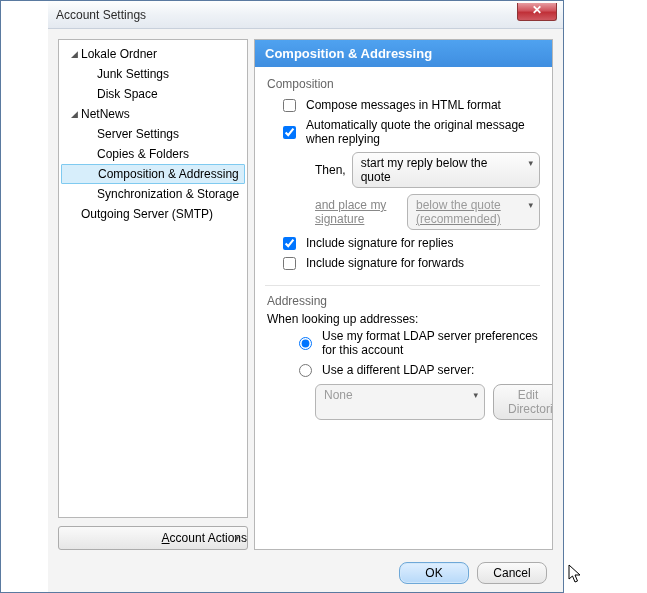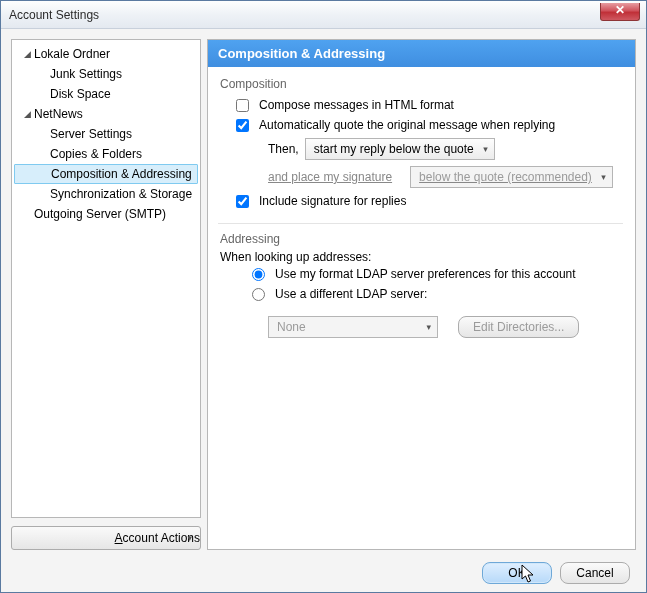--- a/index.html
+++ b/index.html
@@ -1,43 +1,43 @@
 <!DOCTYPE html>
 <html><head>
 <meta charset="utf-8">
 <style>
 * { box-sizing: border-box; font-family: "Segoe UI", Tahoma, sans-serif; font-size: 12px; }
 body { margin: 0; background: #fff; }
-.window { width: 647px; height: 593px; border: 1px solid #5a7aa0; background: #fff; display: flex; flex-direction: column; }
+.window { width: 564px; height: 593px; border: 1px solid #5a7aa0; background: #fff; display: flex; flex-direction: column; padding-left: 47px; }
 .titlebar { height: 28px; background: linear-gradient(#fdfefe,#eef2f6 50%,#e4e9f0); border-bottom: 1px solid #c8d0db; display:flex; align-items:center; padding:0 4px 0 8px; position:relative; }
 .titlebar-text { color:#2b2b2b; }
 .close-btn { position:absolute; right:6px; top:2px; width:40px; height:18px; background:linear-gradient(#e79ca0,#d0535c 45%,#c03038 55%,#cf5860); border:1px solid #8d3436; border-radius:0 0 3px 3px; border-top:none; color:#fff; text-align:center; line-height:15px; font-size:12px; font-weight:bold; cursor:pointer; }
 .body { flex:1; padding:10px 10px 8px 10px; display:flex; flex-direction:column; gap:8px; background:#f4f4f4; }
 .cols { flex:1; display:flex; gap:6px; }
 .sidebar { width:190px; display:flex; flex-direction:column; }
 .tree { flex:1; background:#fff; border:1px solid #b7b7b7; padding:4px 0; overflow:auto; }
 .tree-item { padding:3px 4px 3px 12px; white-space:nowrap; cursor:pointer; display:flex; align-items:center; }
 .tree-item .arrow { width:8px; display:inline-block; color:#555; font-size:9px; margin-right:2px;}
 .tree-item.child { padding-left:38px; }
 .tree-item.selected { background:#d7eefb; border:1px solid #7fcaf0; border-radius:1px; margin:0 2px; padding-left:36px; padding-top:2px; padding-bottom:2px;}
 .account-actions { margin-top:8px; height:24px; border:1px solid #acacac; background:linear-gradient(#fafafa,#e6e6e6); border-radius:3px; display:flex; align-items:center; justify-content:flex-end; position:relative; cursor:pointer;}
 .account-actions .dd-arrow { position:absolute; right:8px; font-size:9px; color:#555;}
 .main { flex:1; background:#fff; border:1px solid #b7b7b7; padding:8px 12px 12px 12px; overflow:auto; }
 .header-bar { background:linear-gradient(#4fa2f0,#3f8ee0); color:#fff; font-weight:bold; font-size:13px; padding:6px 10px; margin:-8px -12px 10px -12px; }
 .section-label { color:#666; margin:6px 0 4px 0; }
 .row { display:flex; align-items:center; gap:6px; padding:3px 0 3px 16px; }
 input[type=checkbox], input[type=radio] { margin:0 4px 0 0; }
-.select { border:1px solid #b5b5b5; background:linear-gradient(#fdfdfd,#ececec); border-radius:0; padding:3px 20px 3px 8px; position:relative; display:inline-block; min-width:120px; cursor:pointer;}
+.select { border:1px solid #b5b5b5; background:linear-gradient(#fdfdfd,#ececec); border-radius:6px; padding:3px 20px 3px 8px; position:relative; display:inline-block; min-width:120px; cursor:pointer;}
 .select.disabled { color:#9b9b9b; cursor:default; background:#f4f4f4;}
 .select .dd-arrow { position:absolute; right:6px; top:5px; font-size:9px; color:#555;}
 .indent-then { padding-left:48px; }
 .indent-sig { padding-left:48px; color:#888;text-decoration:underline; }
 .indent-sig .select { color:#9b9b9b;margin-left:12px; }
 .radio-row { padding-left:32px; }
-.ldap-row { padding-left:48px; display:flex; gap:20px; margin-top:12px;}
+.ldap-row { padding-left:48px; display:flex; gap:8px; margin-top:4px;}
 .btn { border:1px solid #acacac; background:linear-gradient(#fafafa,#e6e6e6); border-radius:8px; padding:3px 14px; cursor:pointer; min-width:70px; text-align:center; }
 .btn.disabled { color:#9b9b9b; cursor:default;}
 .footer { display:flex; justify-content:flex-end; gap:8px; padding:4px 6px 0 0; position:relative;}
 .btn-ok { background:linear-gradient(#dfefff,#b7d9f9); border:1px solid #6ea8d8; box-shadow:0 0 0 1px #d1e7fa inset; }
 .cursor { position:absolute; left:510px; bottom:-4px; font-size:16px; pointer-events:none;}
 hr.div { border:none; border-top:1px solid #e4e4e4; margin:12px 0 8px -2px;}
 .underline-char { text-decoration: underline; }
 </style>
 </head>
 <body>
@@ -109,20 +109,24 @@
           <span>and place my signature</span>
           <span class="select disabled">
             <span>below the quote (recommended)</span>
             <span class="dd-arrow">▾</span>
           </span>
         </div>
         <div class="row">
           <input type="checkbox" checked="" style="">
           <span>Include signature for replies</span>
         </div>
+        <div class="row">
+          <input type="checkbox" style="">
+          <span>Include signature for forwards</span>
+        </div>
 
         <hr class="div">
 
         <div class="section-label">Addressing</div>
         <div style="padding-left:0">When looking up addresses:</div>
         <div class="row radio-row">
           <input type="radio" name="ldap" checked="" style="">
           <span>Use my format LDAP server preferences for this account</span>
         </div>
         <div class="row radio-row">

